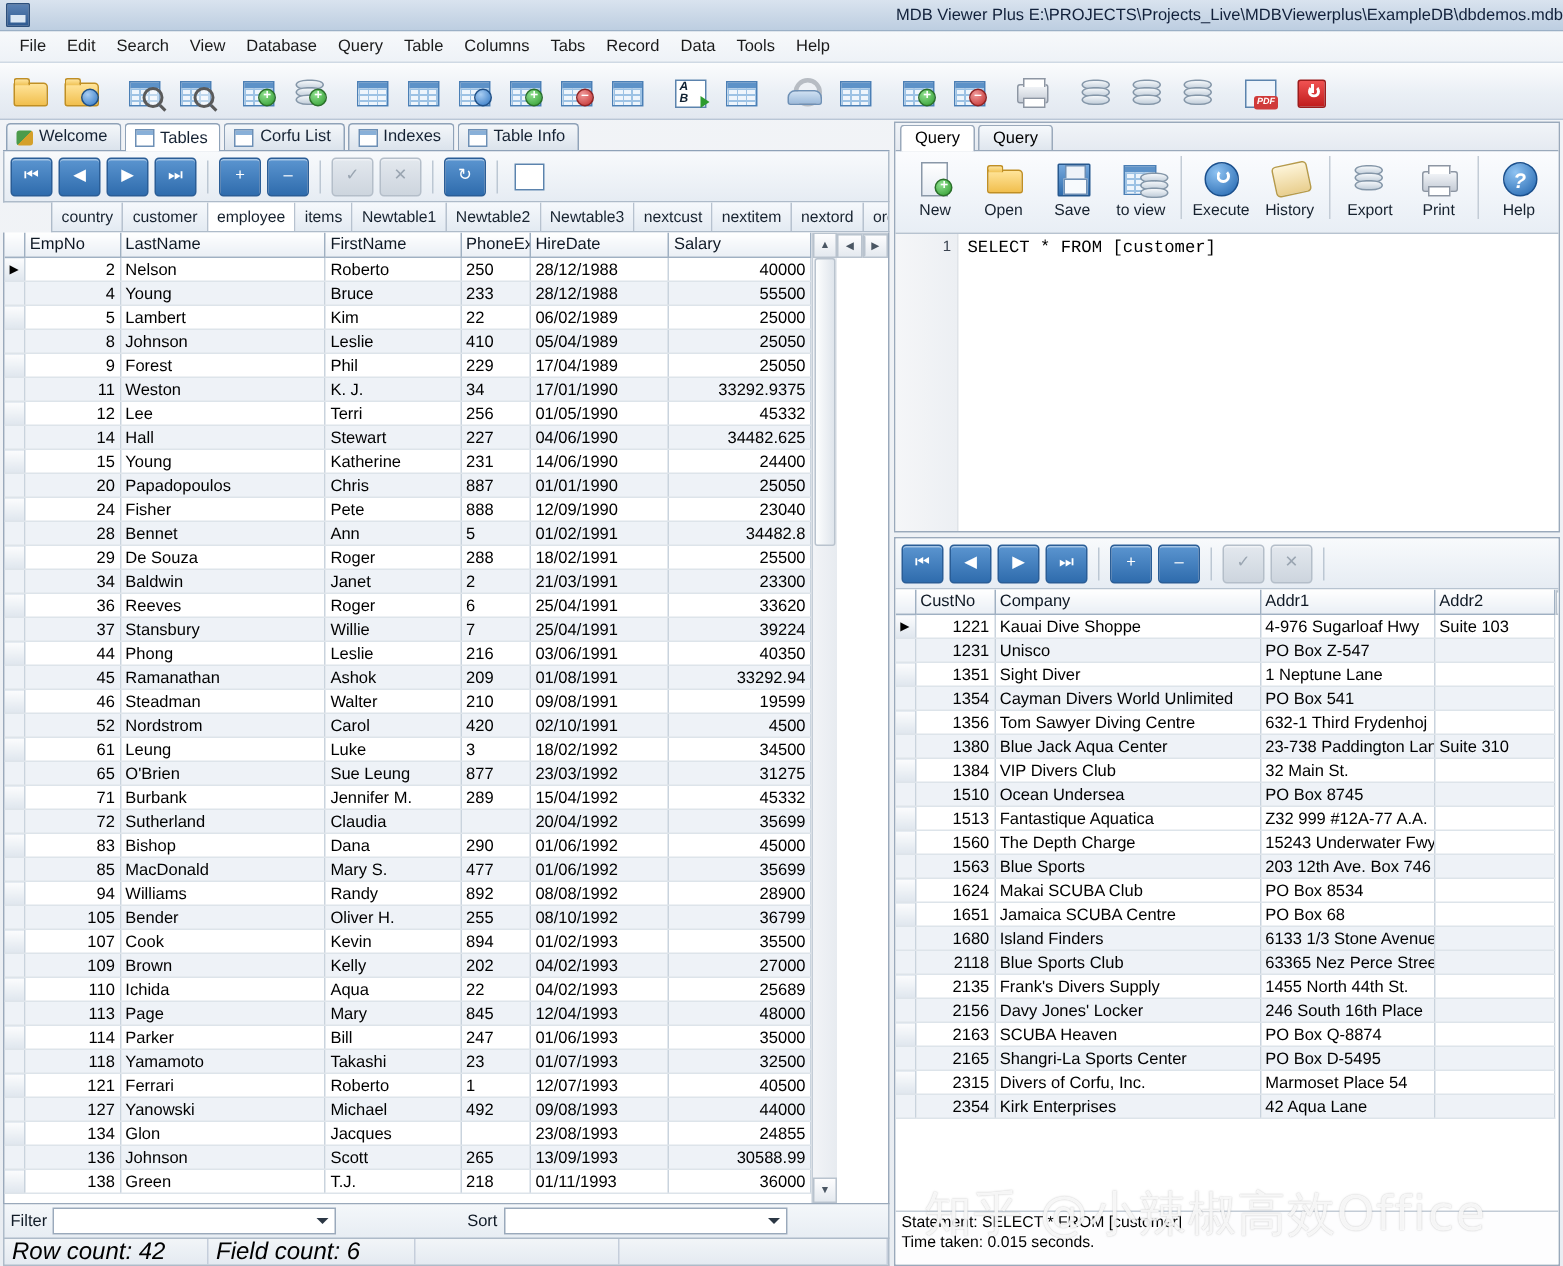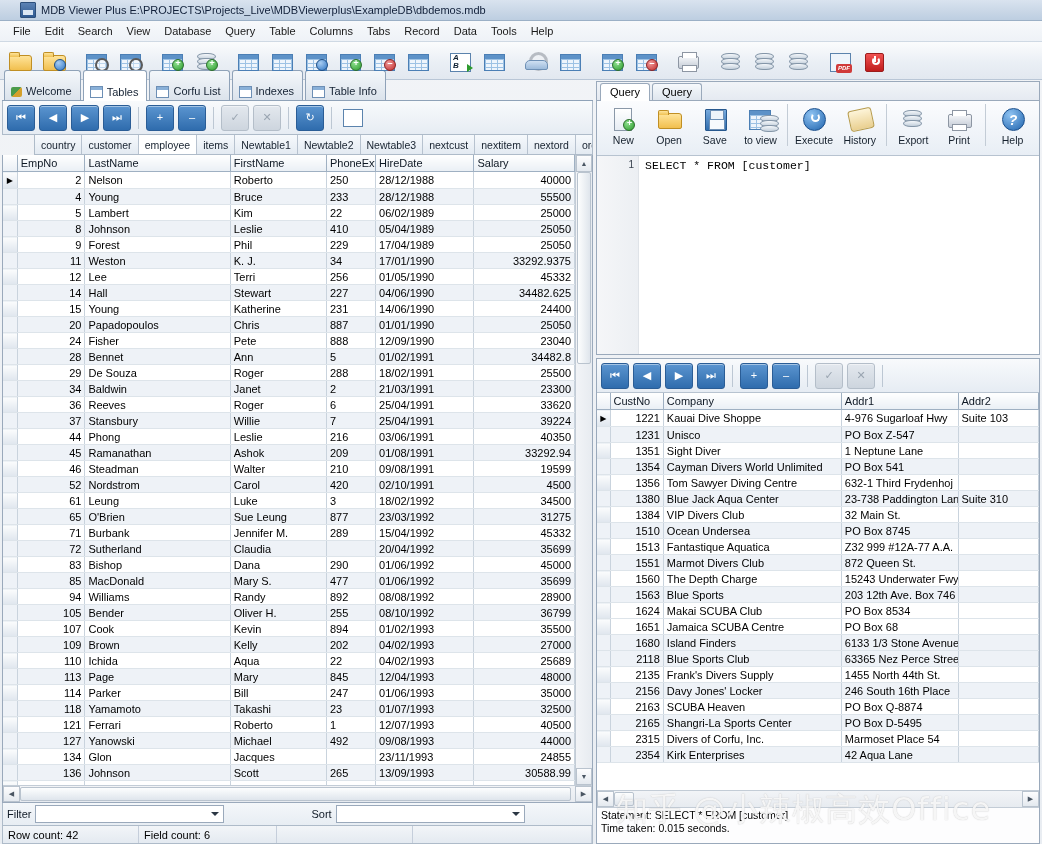--- a/index.html
+++ b/index.html
@@ -20,22 +20,23 @@
     background: linear-gradient(#f2f4f7, #e9edf2);
     display: flex; flex-direction: column;
   }
 
   
   .titlebar {
     height: 20px;
     background: linear-gradient(#d9e3ef, #c8d6e6 60%, #bdcee1);
     border-bottom: 1px solid #9bb0c6;
     display: flex; align-items: center;
-    padding-left: 20px;
+    padding-left: 4px;
     flex: 0 0 auto;
+    justify-content: space-between;
   }
   .titlebar .appicon {
     width: 14px; height: 14px;
     background: linear-gradient(#5b82b4, #2f5a91);
     border: 1px solid #2c4f7c;
     border-radius: 1px;
     margin-right: 5px;
     position: relative;
     flex: 0 0 auto;
   }
@@ -220,21 +221,21 @@
   
   .pagetabs {
     height: 19px; display: flex; align-items: flex-end;
     border-bottom: 1px solid #8fa2b8;
     background: transparent;
     padding-left: 2px;
     flex: 0 0 auto;
   }
   .ptab {
     height: 17px; line-height: 17px;
-    padding: 12px 8px 0 6px;
+    padding: 0 8px 0 6px;
     margin-right: 2px;
     font-size: 11px;
     border: 1px solid #8fa2b8; border-bottom: none;
     border-radius: 3px 3px 0 0;
     background: linear-gradient(#f4f7fa, #dbe3ec);
     display: flex; align-items: center; gap: 4px;
     white-space: nowrap;
     color: #152233;
   }
   .ptab.active {
@@ -306,23 +307,22 @@
   .ttab.active {
     background: #ffffff;
     font-weight: normal;
   }
 
   
   .gridwrap {
     flex: 1 1 auto; min-height: 0;
     border: 1px solid #9aa9bb; border-top: none;
     background: #fff;
-    display: flex; flex-direction: column;
+    display: flex; flex-direction: row;
     overflow: hidden;
-    justify-content: center;
   }
   .gridscroll { flex: 1 1 auto; display: flex; min-height: 0; }
   .gridinner { flex: 1 1 auto; overflow: hidden; min-width: 0; }
   table.dg {
     border-collapse: collapse;
     font-size: 11px;
     table-layout: fixed;
     width: 100%;
   }
   table.dg th {
@@ -413,21 +413,22 @@
   .combo .caret {
     width: 0; height: 0; margin-right: 2px;
     border-left: 4px solid transparent; border-right: 4px solid transparent;
     border-top: 4px solid #2b3744;
   }
   .statusbar {
     height: 17px; flex: 0 0 auto;
     background: linear-gradient(#f2f5f8, #e4eaf1);
     border: 1px solid #aebbc9; border-top: none;
     display: flex; align-items: center;
-    font-size: 11px;
+    font-size: 16px;
+    font-style: italic;
   }
   .statusbar .cell {
     padding: 0 5px; height: 100%;
     display: flex; align-items: center;
     border-right: 1px solid #c5cedb;
     white-space: nowrap;
   }
 
   
   .qpane {
@@ -1178,21 +1179,21 @@
                     <td>492</td>
                     <td>09/08/1993</td>
                     <td class="num">44000</td>
                   </tr>
                   <tr>
                     <td class="rowind"></td>
                     <td class="num">134</td>
                     <td>Glon</td>
                     <td>Jacques</td>
                     <td></td>
-                    <td>23/11/1993</td>
+                    <td>23/08/1993</td>
                     <td class="num">24855</td>
                   </tr>
                   <tr class="alt">
                     <td class="rowind"></td>
                     <td class="num">136</td>
                     <td>Johnson</td>
                     <td>Scott</td>
                     <td>265</td>
                     <td>13/09/1993</td>
                     <td class="num">30588.99</td>
@@ -1439,27 +1440,20 @@
                       <td>PO Box 8745</td>
                       <td></td>
                     </tr>
                     <tr>
                       <td class="rowind"></td>
                       <td class="num">1513</td>
                       <td>Fantastique Aquatica</td>
                       <td>Z32 999 #12A-77 A.A.</td>
                       <td></td>
                     </tr>
-                    <tr class="alt">
-                      <td class="rowind"></td>
-                      <td class="num">1551</td>
-                      <td>Marmot Divers Club</td>
-                      <td>872 Queen St.</td>
-                      <td></td>
-                    </tr>
                     <tr>
                       <td class="rowind"></td>
                       <td class="num">1560</td>
                       <td>The Depth Charge</td>
                       <td>15243 Underwater Fwy.</td>
                       <td></td>
                     </tr>
                     <tr class="alt">
                       <td class="rowind"></td>
                       <td class="num">1563</td>

